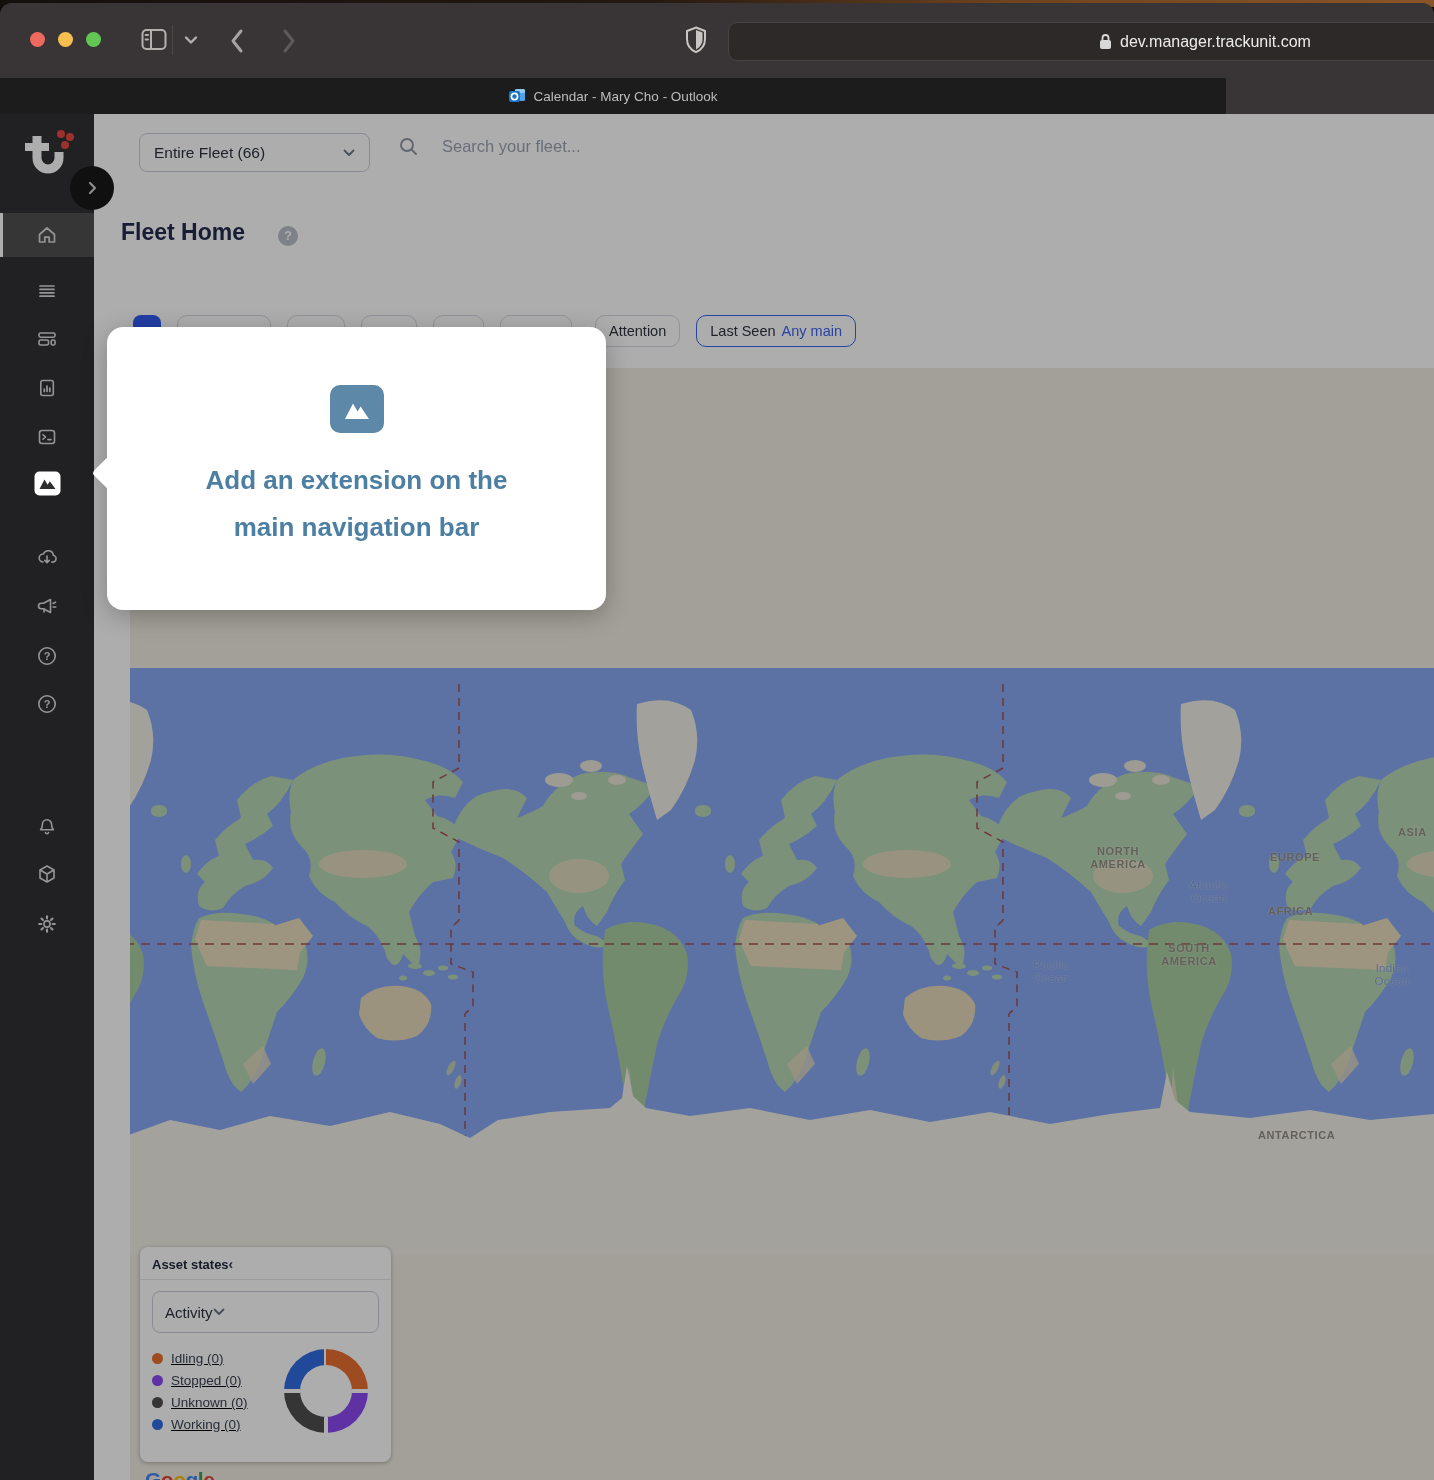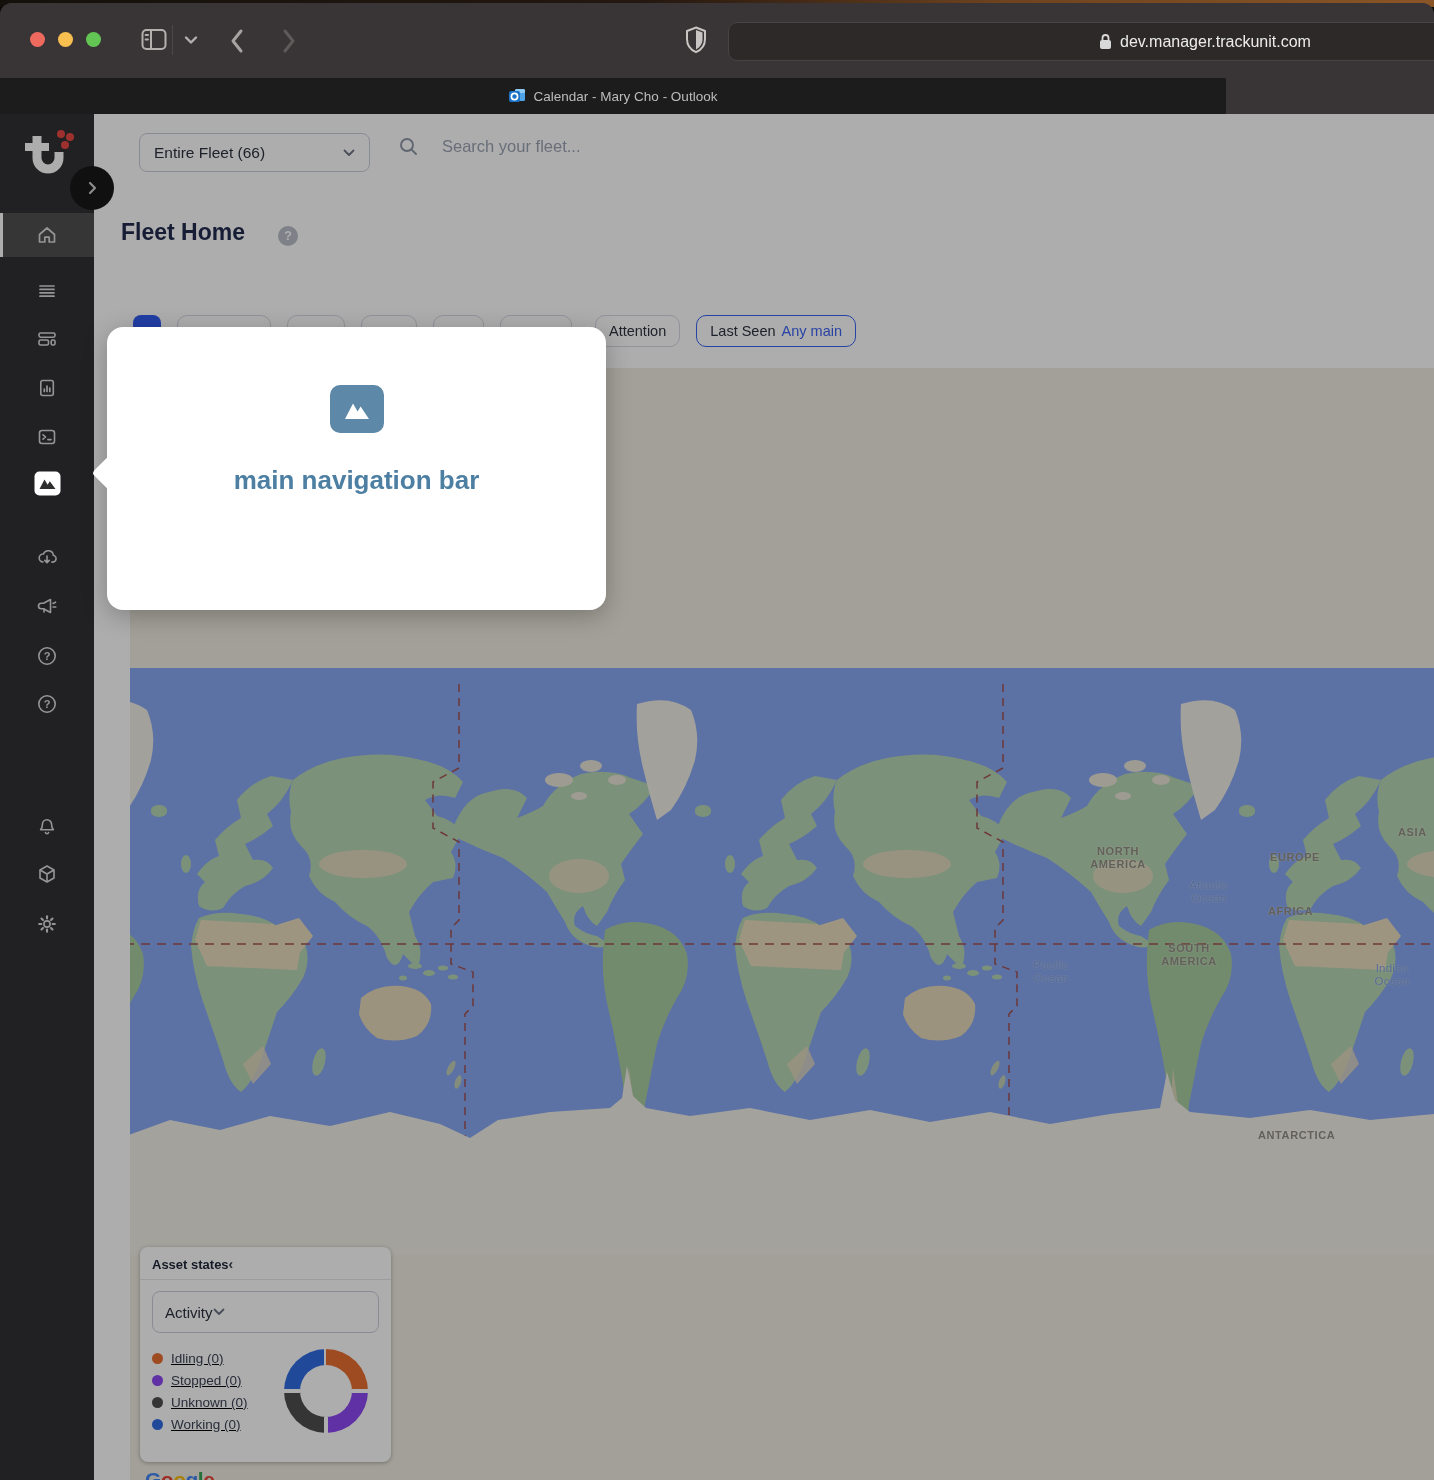--- a/index.html
+++ b/index.html
@@ -426,19 +426,20 @@
       <div class="dim"></div>
 
       <div class="tooltip">
         <div class="tip-arrow"></div>
         <div class="tip-icon">
           <svg width="30" height="26" viewBox="0 0 30 26">
             <path d="M3 23 L11 7.5 L15.6 15.5 L18.6 10.5 L27 23 Z" fill="#ffffff"></path>
           </svg>
         </div>
         <div class="tip-text">
+          <div>Add an extension on the</div>
           <div>main navigation bar</div>
         </div>
       </div>
 
     </div>
   </div>
 </div>
 
 </body></html>

